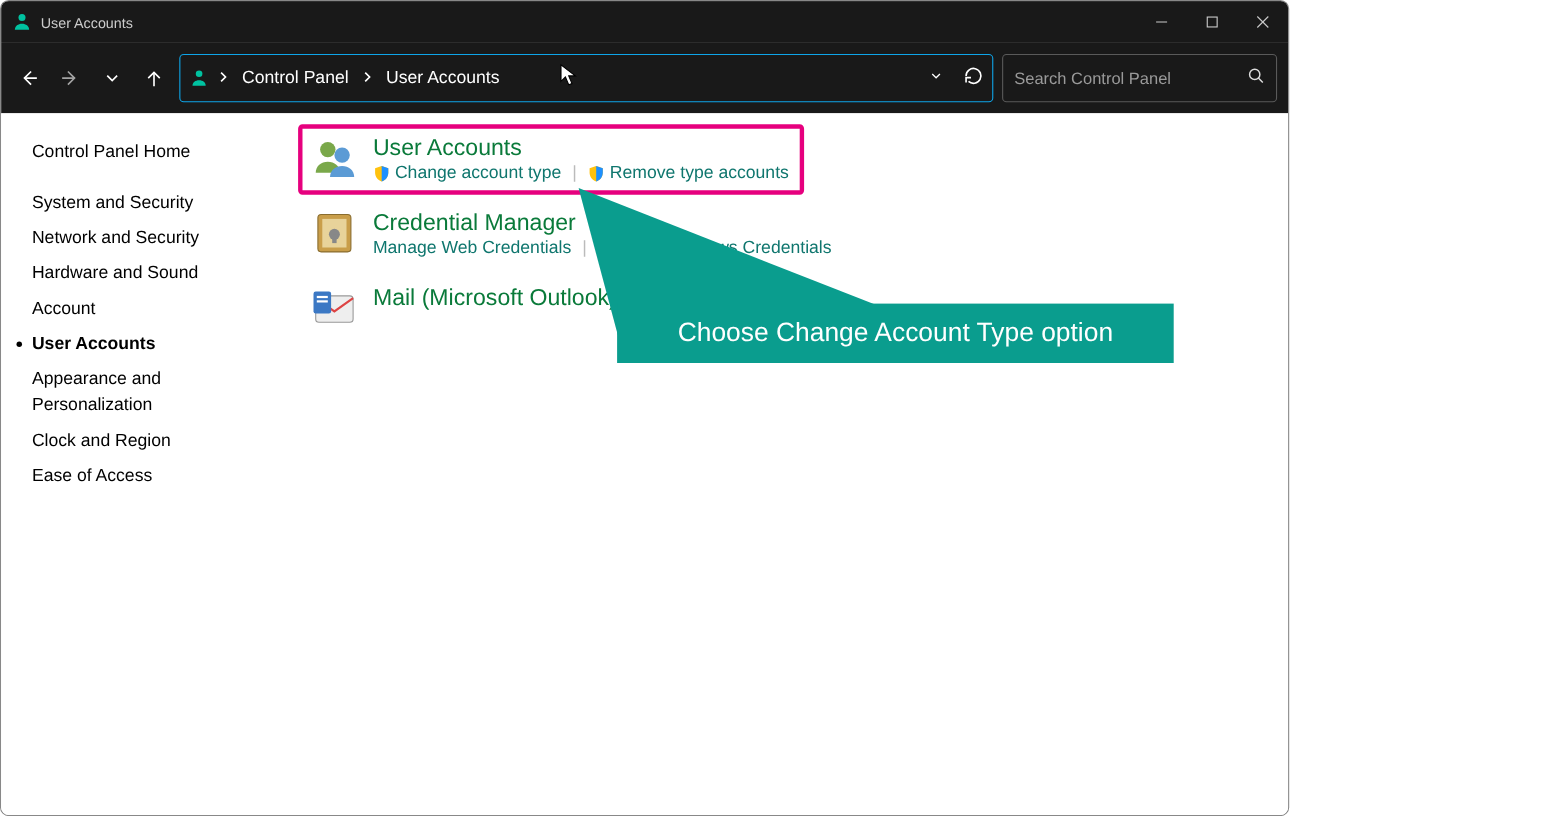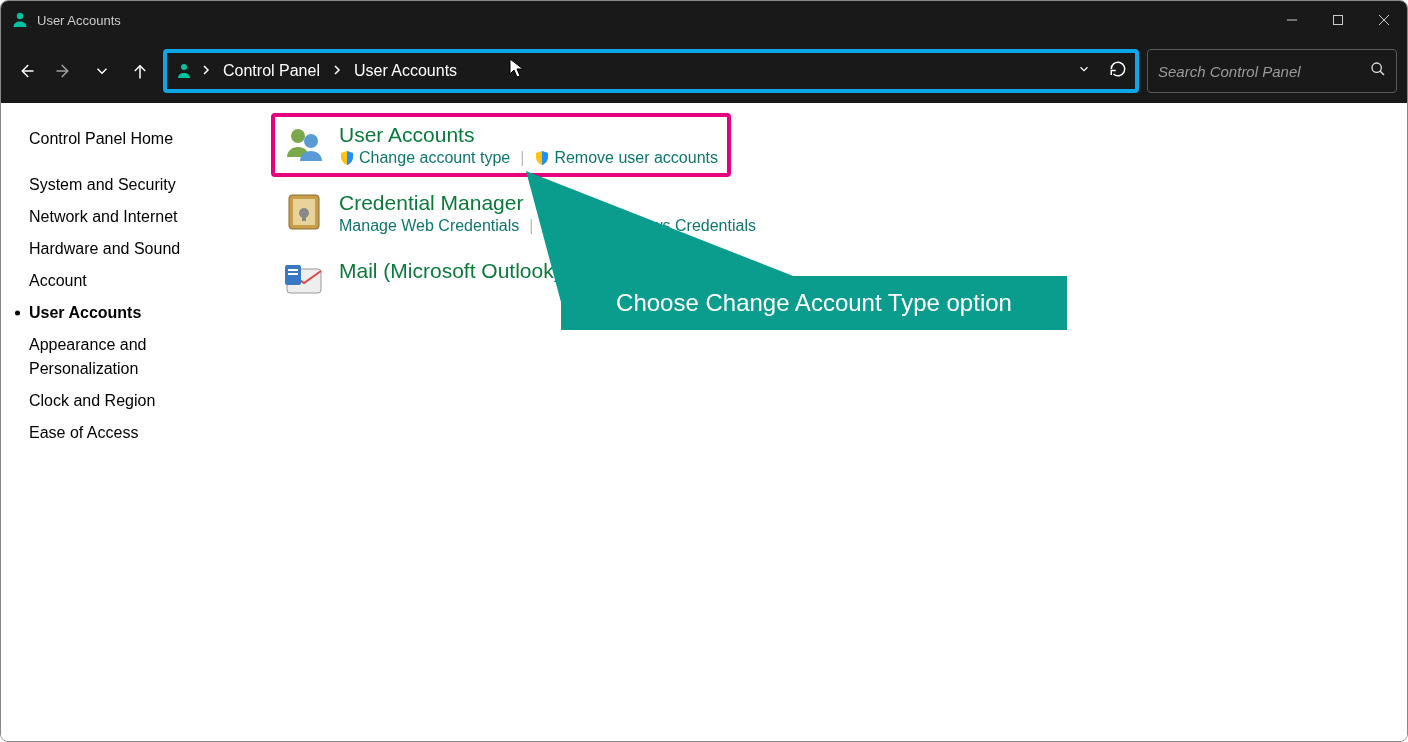--- a/index.html
+++ b/index.html
@@ -1,48 +1,48 @@
 <!DOCTYPE html>
 <html><head>
 <meta charset="utf-8">
 <style>
   * { box-sizing: border-box; margin: 0; padding: 0; }
   html, body { width: 1408px; height: 742px; font-family: "Segoe UI", Arial, sans-serif; overflow: hidden; background: #fff; }
   .window {
-    width: 1408px; height: 742px; background: #fff; border: 1px solid #888; border-radius: 8px; overflow: hidden; position: relative;
+    width: 1172px; height: 742px; background: #fff; border: 1px solid #888; border-radius: 8px; overflow: hidden; position: relative;
   }
   
   .titlebar {
     height: 38px; background: #191919; display: flex; align-items: center; color: #ddd; font-size: 13px;
   }
   .titlebar .app-icon { margin-left: 10px; margin-right: 8px; display: flex; align-items: center; }
   .titlebar .title { color: #ccc; font-size: 13px; }
   .titlebar .spacer { flex: 1; }
   .win-controls { display: flex; height: 100%; }
   .win-btn { width: 46px; display: flex; align-items: center; justify-content: center; color: #ccc; cursor: default; }
   .win-btn svg { width: 12px; height: 12px; }
   
   .navbar {
     height: 64px; background: #191919; display: flex; align-items: center; padding: 0 10px; gap: 8px;
   }
   .nav-arrow { width: 30px; height: 40px; display: flex; align-items: center; justify-content: center; color: #fff; }
   .nav-arrow svg { width: 18px; height: 18px; }
   .address-bar {
-    flex: 1; height: 44px; border: 4px solid #0ea5e9; border-radius: 4px; display: flex; align-items: center; color: #fff; padding: 0 8px; gap: 6px;
+    flex: 1; height: 44px; border: 1px solid #0ea5e9; border-radius: 4px; display: flex; align-items: center; color: #fff; padding: 0 8px; gap: 6px;
     position: relative;
   }
   .addr-icon { display: flex; align-items: center; }
   .crumb { font-size: 16px; color: #fff; padding: 0 4px; }
   .crumb-sep { color: #fff; font-size: 12px; padding: 0 2px; }
   .addr-right { margin-left: auto; display: flex; align-items: center; gap: 18px; color: #fff; }
   .search-box {
     width: 250px; height: 44px; border: 1px solid #5a5a5a; border-radius: 4px; display: flex; align-items: center; padding: 0 10px; color: #888;
   }
   .search-box input {
-    flex: 1; background: transparent; border: none; outline: none; color: #e5e5e5; font-size: 15px; font-style: italic;
+    flex: 1; background: transparent; border: none; outline: none; color: #e5e5e5; font-size: 15px;
   }
   .search-box input::placeholder { color: #9a9a9a; }
   .search-box .search-icon { color: #ddd; }
   
   .content {
     display: flex; height: calc(742px - 38px - 64px); background: #fff;
   }
   .sidebar {
     width: 250px; padding: 20px 10px 10px 28px;
   }
@@ -189,21 +189,21 @@
             <line x1="21" y1="21" x2="15" y2="15"></line>
           </svg>
       </span>
     </div>
   </div>
 
   <div class="content">
     <div class="sidebar">
       <a class="home">Control Panel Home</a>
       <a>System and Security</a>
-      <a>Network and Internet</a>
+      <a>Network and Security</a>
       <a>Hardware and Sound</a>
       <a>Account</a>
       <a class="active">User Accounts</a>
       <a style="max-width:170px">Appearance and Personalization</a>
       <a>Clock and Region</a>
       <a>Ease of Access</a>
     </div>
 
     <div class="main">
 
@@ -225,21 +225,21 @@
                 <path d="M8 1l6 2v4c0 4-3 7-6 8V1z" fill="#1e90ff"></path>
               </svg>
               <span>Change account type</span>
             </a>
             <span class="divider">|</span>
             <a class="cat-link">
               <svg class="shield-icon" viewBox="0 0 16 16">
                 <path d="M8 1l6 2v4c0 4-3 7-6 8-3-1-6-4-6-8V3z" fill="#ffc20e"></path>
                 <path d="M8 1l6 2v4c0 4-3 7-6 8V1z" fill="#1e90ff"></path>
               </svg>
-              <span>Remove user accounts</span>
+              <span>Remove type accounts</span>
             </a>
           </div>
         </div>
       </div>
 
       <div class="category">
         <div class="cat-icon">
           <svg viewBox="0 0 42 42">
             <rect x="6" y="4" width="30" height="34" rx="3" fill="#c99e4a" stroke="#8a6d2f" stroke-width="1"></rect>
             <rect x="10" y="8" width="22" height="26" fill="#e8d39a"></rect>

